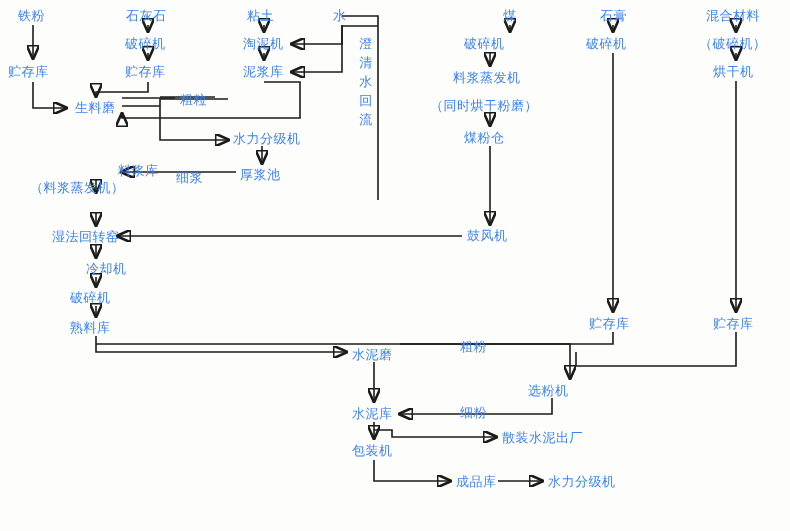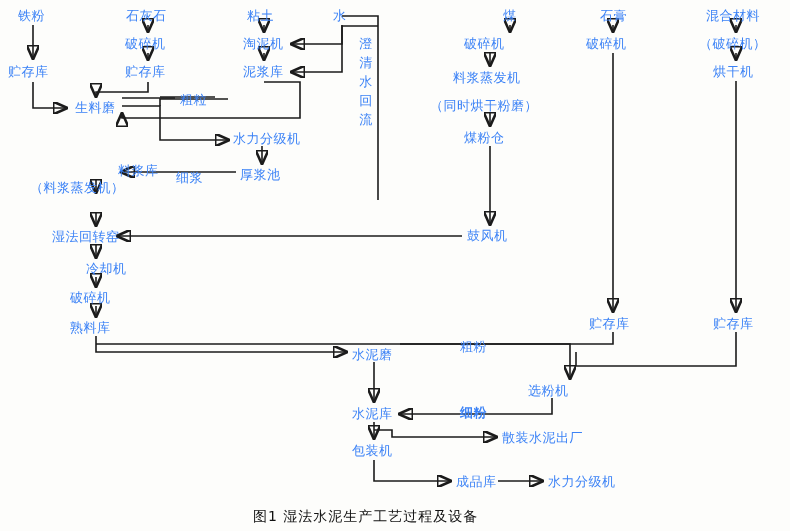--- a/index.html
+++ b/index.html
@@ -184,21 +184,20 @@
   <div class="node" style="left:70px; top:320px;">熟料库</div>
 
   <div class="node" style="left:589px; top:316px;">贮存库</div>
   <div class="node" style="left:713px; top:316px;">贮存库</div>
 
   <div class="node" style="left:352px; top:347px;">水泥磨</div>
   <div class="node" style="left:460px; top:339px;">粗粉</div>
   <div class="node" style="left:528px; top:383px;">选粉机</div>
 
   <div class="node" style="left:352px; top:406px;">水泥库</div>
-  <div class="node" style="left:460px; top:405px;font-weight:bold;">细粉</div>
+  <div class="node" style="left:460px; top:405px;">细粉</div>
 
   <div class="node" style="left:352px; top:443px;">包装机</div>
   <div class="node" style="left:502px; top:430px;">散装水泥出厂</div>
   <div class="node" style="left:456px; top:474px;">成品库</div>
   <div class="node" style="left:548px; top:474px;">水力分级机</div>
 
-  <div class="caption" style="left:253px; top:508px;">图1   湿法水泥生产工艺过程及设备</div>
 </div>
 
 </body></html>

